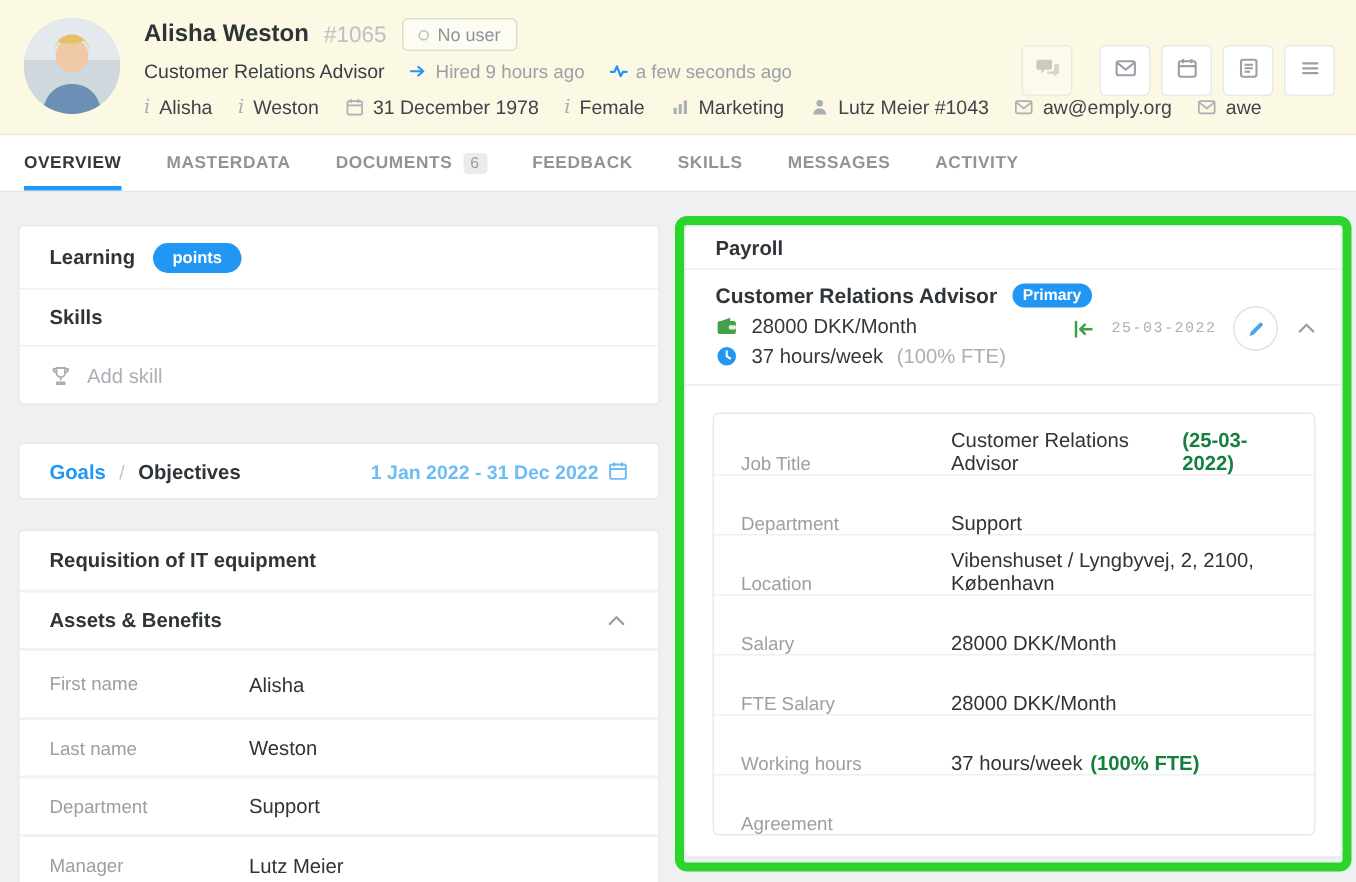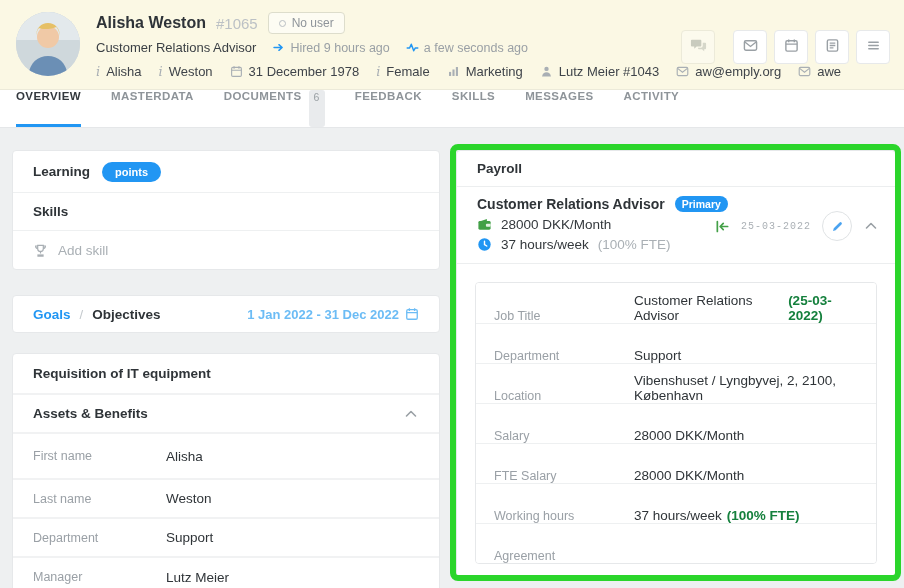--- a/index.html
+++ b/index.html
@@ -23,21 +23,21 @@
   .d-item { display:flex; align-items:center; gap:6px; }
   .d-ico { color:#a9afb4; display:flex; }
   .i-italic { font-family:"DejaVu Serif", serif; font-style:italic; color:#a9afb4; font-size:13px; line-height:1; }
   .h-actions { position:absolute; right:14px; top:30px; display:flex; align-items:center; }
   .icon-btn { width:34px; height:34px; border:1px solid #e7e9ea; background:#fff; border-radius:4px; display:flex; align-items:center; justify-content:center; color:#9aa0a5; cursor:pointer; }
   .icon-btn.muted { background:rgba(255,255,255,.35); border-color:#ecead9; color:#c9cbbe; margin-right:18px; }
   .btn-group { display:flex; gap:7px; }
 
   
   .tabs { height:38px; background:#fff; border-bottom:1px solid #e5e7e9; display:flex; align-items:stretch; padding:0 16px; gap:30px; }
-  .tab { display:flex; gap:7px; font-size:11.5px; font-weight:bold; letter-spacing:.4px; color:#8e9499; position:relative; cursor:pointer; }
+  .tab { display:flex; align-items:center; gap:7px; font-size:11.5px; font-weight:bold; letter-spacing:.4px; color:#8e9499; position:relative; cursor:pointer; }
   .tab.active { color:#33383d; }
   .tab.active::after { content:""; position:absolute; left:0; right:0; bottom:0; height:3px; background:#2196f3; }
   .tab-badge { background:#e9ebed; color:#9aa0a5; font-size:10.5px; padding:1px 5px; border-radius:3px; font-weight:normal; }
 
   
   .content { display:flex; padding:22px 8px 0 12px; gap:16px; }
   .col-left { width:428px; flex:none; }
   .col-right { flex:1; position:relative; }
   .card { background:#fff; border:1px solid #e6e8ea; border-radius:4px; }
 
@@ -54,21 +54,21 @@
   .date-range { color:#6cbcf5; font-size:13px; font-weight:bold; display:flex; align-items:center; gap:6px; cursor:pointer; }
   .req-card { margin-top:20px; }
   .frow { display:flex; align-items:center; padding:0 20px; height:39px; border-top:2px solid #f1f2f3; }
   .frow:first-child { border-top:none; }
   .frow.spread { justify-content:space-between; }
   .flabel { width:133px; flex:none; color:#9aa0a6; font-size:12.5px; }
   .fvalue { color:#2f3438; font-size:13.5px; }
   .chev { color:#9aa0a5; display:flex; cursor:pointer; }
 
   
-  .p-head { height:36px; display:flex; align-items:center; padding:0 20px; border-bottom:1px solid #eceeef; font-weight:bold; font-size:13.5px; color:#2f3438; }
+  .p-head { height:29px; display:flex; align-items:center; padding:0 20px; border-bottom:1px solid #eceeef; font-weight:bold; font-size:13.5px; color:#2f3438; }
   .p-pos { position:relative; padding:9px 20px 11px; border-bottom:1px solid #eceeef; }
   .p-title-row { display:flex; align-items:center; gap:10px; }
   .p-title { font-weight:bold; font-size:14px; color:#2f3438; }
   .primary-badge { background:#2196f3; color:#fff; font-size:10.5px; font-weight:bold; padding:2px 7px; border-radius:8px; }
   .p-line { display:flex; align-items:center; gap:9px; font-size:13.5px; color:#33383c; margin-top:5px; }
   .muted { color:#aab0b5; }
   .p-right { position:absolute; right:16px; top:24px; display:flex; align-items:center; gap:11px; }
   .start-ico { color:#43a047; display:flex; }
   .p-date { font-family:Liberation Mono, monospace; font-size:10px; letter-spacing:1px; color:#aab0b5; }
   .edit-btn { width:30px; height:30px; border-radius:50%; border:1px solid #e0e3e5; background:#fff; display:flex; align-items:center; justify-content:center; cursor:pointer; }

